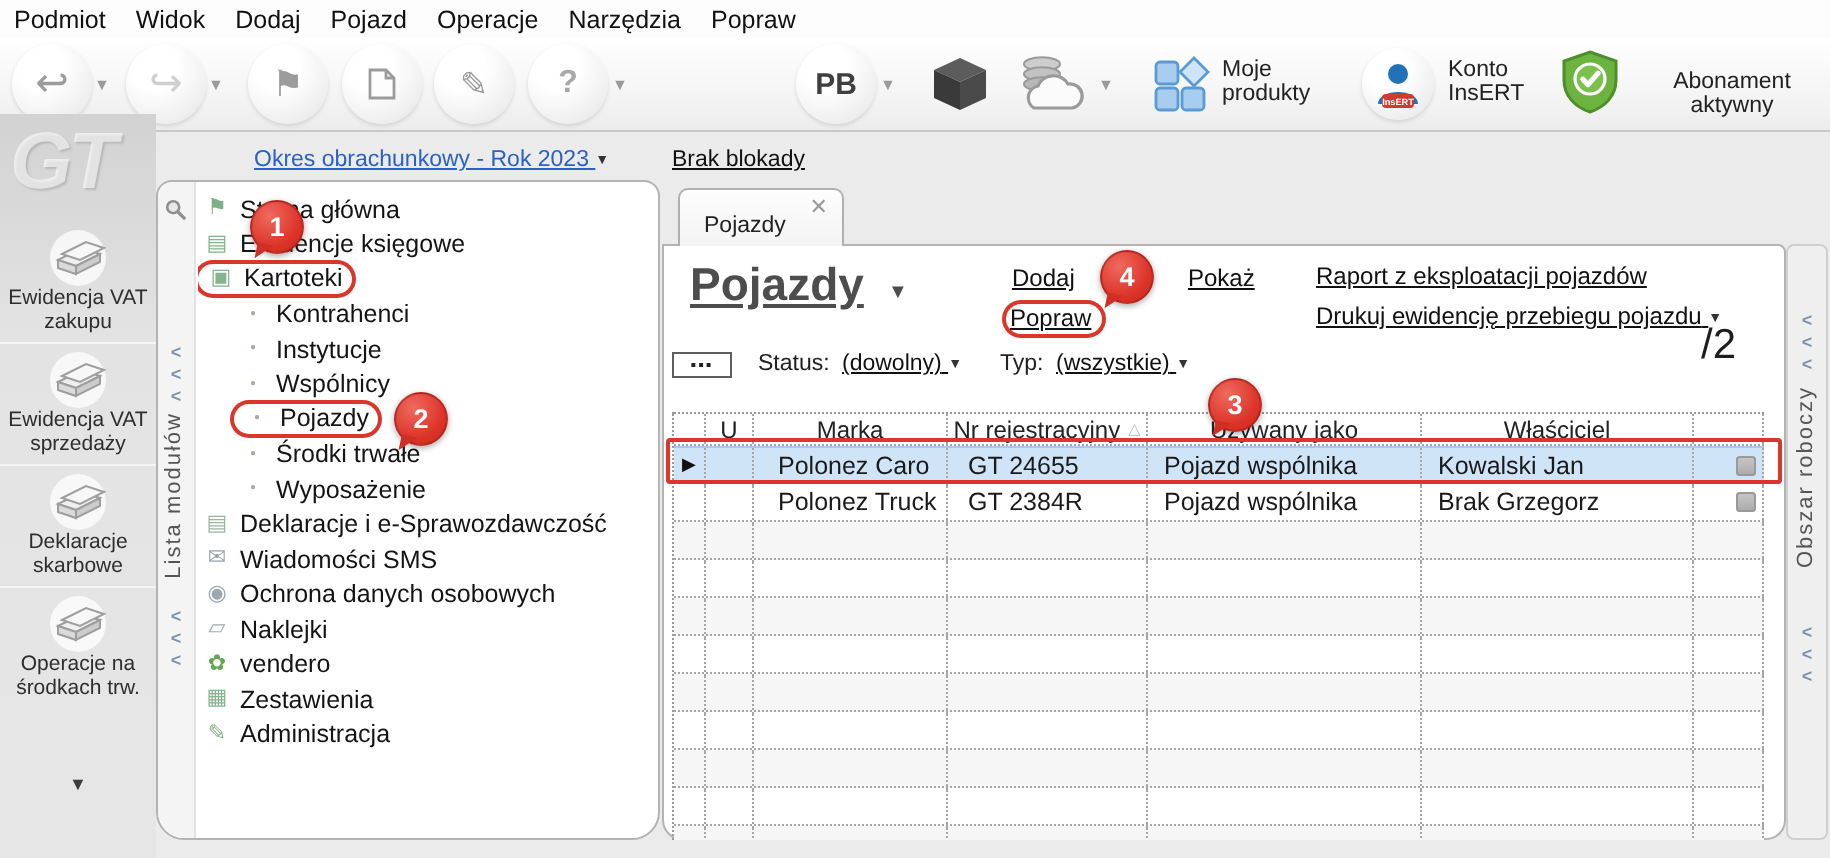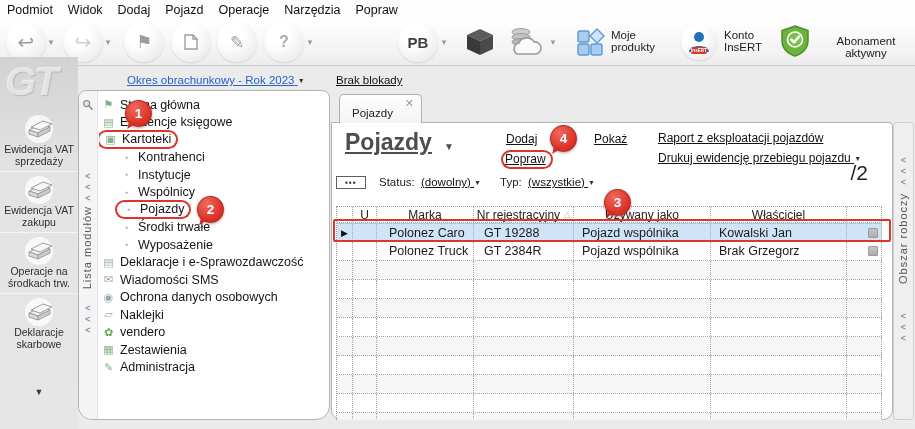--- a/index.html
+++ b/index.html
@@ -196,52 +196,52 @@
   <div id="gt-logo">GT</div>
   <div id="modules">
       <div class="mod">
         <svg class="micon" viewBox="0 0 36 30">
           <circle cx="18" cy="15" r="14" fill="rgba(255,255,255,.75)"></circle>
           <path d="M8 16 L20 10 L29 13 L17 19 Z" fill="#efefef" stroke="#9e9e9e"></path>
           <path d="M8 16 L17 19 L17 23 L8 20 Z" fill="#dadada" stroke="#9e9e9e"></path>
           <path d="M29 13 L17 19 L17 23 L29 17 Z" fill="#cccccc" stroke="#9e9e9e"></path>
           <path d="M10 13 L22 7 L31 10 L19 16 Z" fill="#f7f7f7" stroke="#9e9e9e"></path>
         </svg>
-        <div class="mlabel">Ewidencja VAT sprzedaży</div>
+        <div class="mlabel">Ewidencja VAT zakupu</div>
       </div>
       <div class="mod">
         <svg class="micon" viewBox="0 0 36 30">
           <circle cx="18" cy="15" r="14" fill="rgba(255,255,255,.75)"></circle>
           <path d="M8 16 L20 10 L29 13 L17 19 Z" fill="#efefef" stroke="#9e9e9e"></path>
           <path d="M8 16 L17 19 L17 23 L8 20 Z" fill="#dadada" stroke="#9e9e9e"></path>
           <path d="M29 13 L17 19 L17 23 L29 17 Z" fill="#cccccc" stroke="#9e9e9e"></path>
           <path d="M10 13 L22 7 L31 10 L19 16 Z" fill="#f7f7f7" stroke="#9e9e9e"></path>
         </svg>
-        <div class="mlabel">Ewidencja VAT zakupu</div>
+        <div class="mlabel">Ewidencja VAT sprzedaży</div>
+      </div>
+      <div class="mod">
+        <svg class="micon" viewBox="0 0 36 30">
+          <circle cx="18" cy="15" r="14" fill="rgba(255,255,255,.75)"></circle>
+          <path d="M8 16 L20 10 L29 13 L17 19 Z" fill="#efefef" stroke="#9e9e9e"></path>
+          <path d="M8 16 L17 19 L17 23 L8 20 Z" fill="#dadada" stroke="#9e9e9e"></path>
+          <path d="M29 13 L17 19 L17 23 L29 17 Z" fill="#cccccc" stroke="#9e9e9e"></path>
+          <path d="M10 13 L22 7 L31 10 L19 16 Z" fill="#f7f7f7" stroke="#9e9e9e"></path>
+        </svg>
+        <div class="mlabel">Deklaracje skarbowe</div>
       </div>
       <div class="mod">
         <svg class="micon" viewBox="0 0 36 30">
           <circle cx="18" cy="15" r="14" fill="rgba(255,255,255,.75)"></circle>
           <path d="M8 16 L20 10 L29 13 L17 19 Z" fill="#efefef" stroke="#9e9e9e"></path>
           <path d="M8 16 L17 19 L17 23 L8 20 Z" fill="#dadada" stroke="#9e9e9e"></path>
           <path d="M29 13 L17 19 L17 23 L29 17 Z" fill="#cccccc" stroke="#9e9e9e"></path>
           <path d="M10 13 L22 7 L31 10 L19 16 Z" fill="#f7f7f7" stroke="#9e9e9e"></path>
         </svg>
         <div class="mlabel">Operacje na środkach trw.</div>
       </div>
-      <div class="mod">
-        <svg class="micon" viewBox="0 0 36 30">
-          <circle cx="18" cy="15" r="14" fill="rgba(255,255,255,.75)"></circle>
-          <path d="M8 16 L20 10 L29 13 L17 19 Z" fill="#efefef" stroke="#9e9e9e"></path>
-          <path d="M8 16 L17 19 L17 23 L8 20 Z" fill="#dadada" stroke="#9e9e9e"></path>
-          <path d="M29 13 L17 19 L17 23 L29 17 Z" fill="#cccccc" stroke="#9e9e9e"></path>
-          <path d="M10 13 L22 7 L31 10 L19 16 Z" fill="#f7f7f7" stroke="#9e9e9e"></path>
-        </svg>
-        <div class="mlabel">Deklaracje skarbowe</div>
-      </div>
     </div>
   <div id="mod-more">▼</div>
 </div>
 
 <span class="toplink" id="okres-link"><span>Okres obrachunkowy - Rok 2023</span> <span class="dd">▼</span></span>
 <span class="toplink" id="brak-link">Brak blokady</span>
 
 <div id="tree-panel">
   <div id="tree-strip">
     <svg id="pin-icon" width="12" height="12" viewBox="0 0 12 12">
@@ -357,21 +357,21 @@
         <div class="gc" style="width: 137px;">Używany jako</div>
         <div class="gc" style="width: 136px;">Właściciel</div>
         <div class="gc" style="width: 35px;"></div>
       </div>
       <div class="grow drow sel">
         <div class="gc" style="width: 16px; padding-left: 0px;">
           <span class="sel-arrow">▶</span>
         </div>
         <div class="gc" style="width: 24px; padding-left: 0px;"></div>
         <div class="gc" style="width: 97px; padding-left: 12px;">Polonez Caro</div>
-        <div class="gc" style="width: 100px; padding-left: 10px;">GT 19288</div>
+        <div class="gc" style="width: 100px; padding-left: 10px;">GT 24655</div>
         <div class="gc" style="width: 137px; padding-left: 8px;">Pojazd wspólnika</div>
         <div class="gc" style="width: 136px; padding-left: 8px;">Kowalski Jan</div>
         <div class="gc" style="width: 35px; padding-left: 0px;">
           <span class="rowdoc"></span>
         </div>
       </div>
       <div class="grow drow">
         <div class="gc" style="width: 16px; padding-left: 0px;"></div>
         <div class="gc" style="width: 24px; padding-left: 0px;"></div>
         <div class="gc" style="width: 97px; padding-left: 12px;">Polonez Truck</div>

